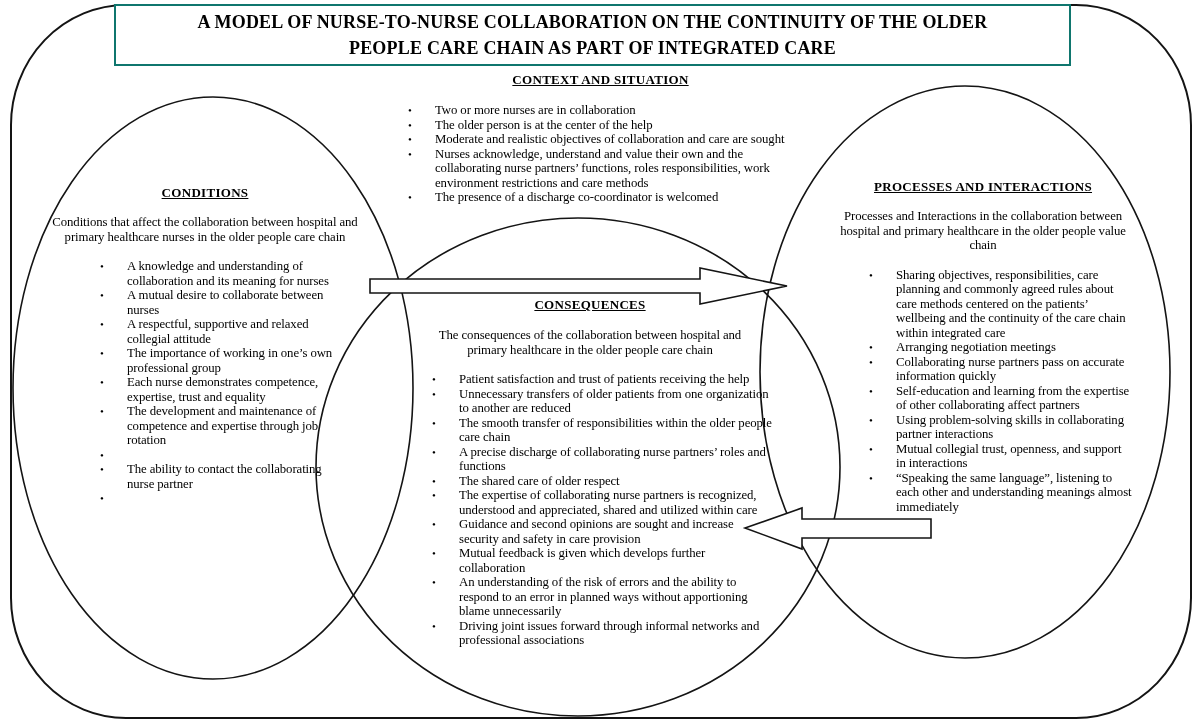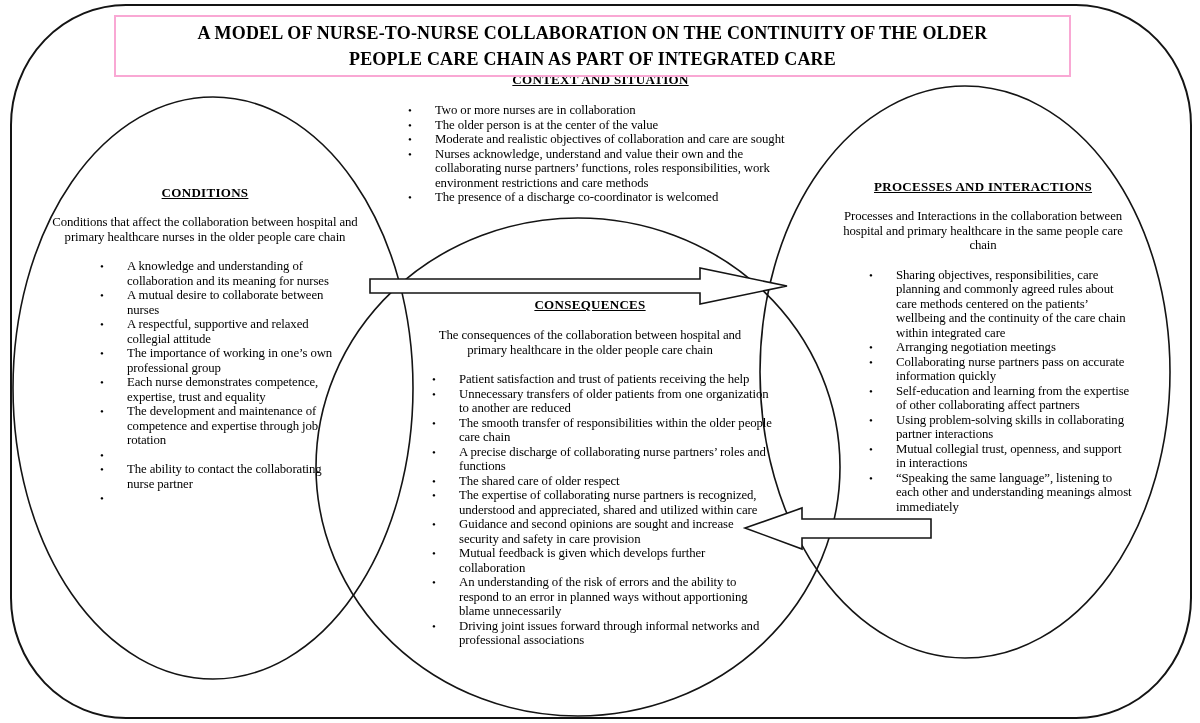--- a/index.html
+++ b/index.html
@@ -9,22 +9,22 @@
     font-family:"Liberation Serif", serif;
     color:#000;
   }
   .canvas {
     position:relative; width:1200px; height:723px;
     background:#fff; overflow:hidden;
   }
   svg.bg { position:absolute; left:0; top:0; z-index:1; }
 
   .title-box {
-    position:absolute; left:114px; top:15px; width:957px; height:62px;
-    background:#fff; border:2px solid #f9a8d4;
+    position:absolute; left:114px; top:4px; width:957px; height:62px;
+    background:#fff; border:2px solid #0f766e;
     display:flex; align-items:center; justify-content:center;
     text-align:center; z-index:3;
     font-size:18px; font-weight:700; line-height:1.45; letter-spacing:0.2px;
     padding:0 48px;
   }
 
   .block { position:absolute; z-index:2; font-size:12.8px; line-height:14.5px; letter-spacing:-0.1px; }
   .block h2 {
     font-size:13px; line-height:16px; font-weight:700;
     text-decoration:underline; text-align:center; letter-spacing:0.3px;
@@ -81,21 +81,21 @@
 
   <div class="block" id="ctx">
     <h2>CONTEXT AND SITUATION</h2>
     <div class="bullets">
         <div class="bullet">
           <span class="dot">•</span>
           <span class="btxt">Two or more nurses are in collaboration</span>
         </div>
         <div class="bullet">
           <span class="dot">•</span>
-          <span class="btxt">The older person is at the center of the value</span>
+          <span class="btxt">The older person is at the center of the help</span>
         </div>
         <div class="bullet">
           <span class="dot">•</span>
           <span class="btxt">Moderate and realistic objectives of collaboration and care are sought</span>
         </div>
         <div class="bullet">
           <span class="dot">•</span>
           <span class="btxt">Nurses acknowledge, understand and value their own and the collaborating nurse partners’ functions, roles responsibilities, work environment restrictions and care methods</span>
         </div>
         <div class="bullet">
@@ -141,21 +141,21 @@
           <span class="btxt">The ability to contact the collaborating nurse partner</span>
         </div>
         <div class="bullet">
           <span class="dot">•</span>
         </div>
       </div>
   </div>
 
   <div class="block" id="proc">
     <h2>PROCESSES AND INTERACTIONS</h2>
-    <div class="intro">Processes and Interactions in the collaboration between hospital and primary healthcare in the same people care chain</div>
+    <div class="intro">Processes and Interactions in the collaboration between hospital and primary healthcare in the older people value chain</div>
     <div class="bullets">
         <div class="bullet">
           <span class="dot">•</span>
           <span class="btxt">Sharing objectives, responsibilities, care planning and commonly agreed rules about care methods centered on the patients’ wellbeing and the continuity of the care chain within integrated care</span>
         </div>
         <div class="bullet">
           <span class="dot">•</span>
           <span class="btxt">Arranging negotiation meetings</span>
         </div>
         <div class="bullet">

